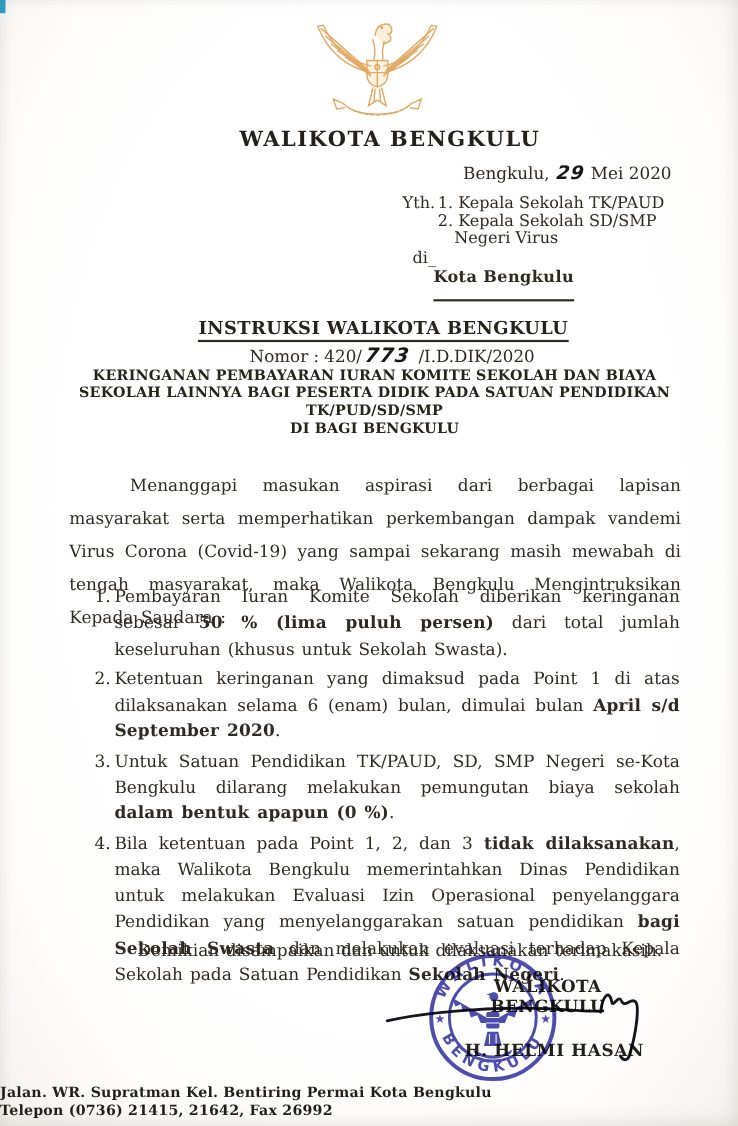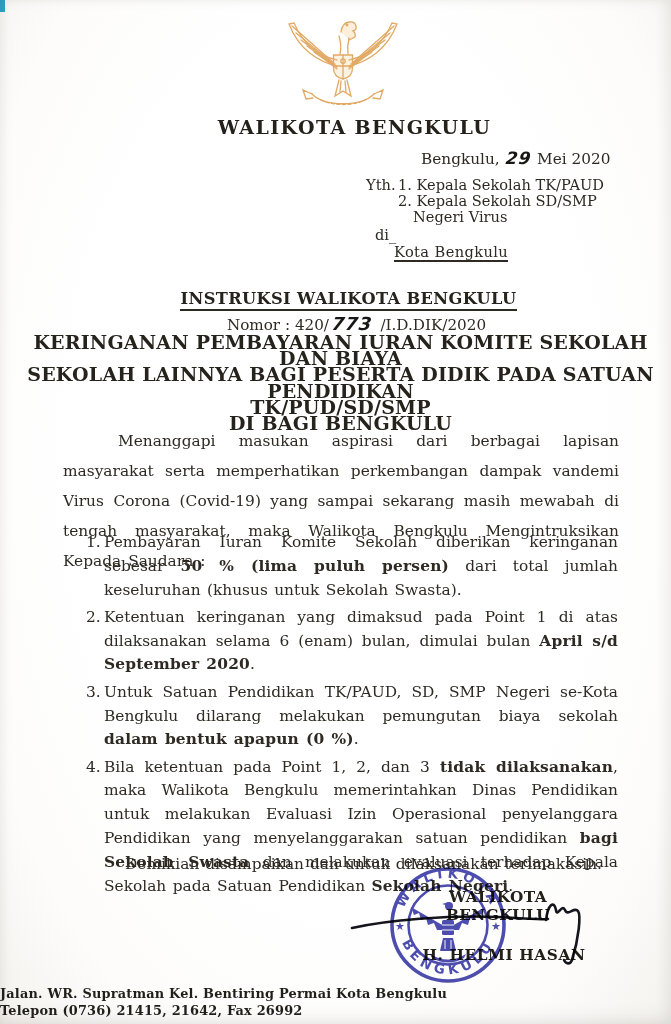--- a/index.html
+++ b/index.html
@@ -32,29 +32,29 @@
   }
   .hand.day{font-size:17px;margin:0 1px;}
   .hand.num{font-size:18px;margin:0 3px;}
   .addressee{position:absolute;top:177px;left:366px;font-size:14.6px;line-height:15.8px;}
   .addr-kepada{margin-left:32px;}
   .addr-row{display:flex;}
   .addr-yth{width:32px;}
   .addr-r2{margin-left:32px;}
   .addr-r2b{margin-left:47px;}
   .addr-di{margin-left:9px;margin-top:3px;}
-  .addr-city{margin-left:28px;margin-top:1px;font-weight:normal;border-bottom:2px solid #2e2922;display:inline-block;padding-bottom:0px;letter-spacing:.4px;}
+  .addr-city{margin-left:28px;margin-top:1px;font-weight:bold;border-bottom:2px solid #2e2922;display:inline-block;padding-bottom:12px;letter-spacing:.4px;}
   .subject{position:absolute;top:289px;left:10px;right:0;text-align:center;}
   .subj-heading{
     display:inline-block;font-size:16.2px;font-weight:bold;letter-spacing:.4px;
     border-bottom:2px solid #2e2922;padding-bottom:1px;transform:translateX(8px);color:#26221c;
   }
   .subj-nomor{margin-top:2px;font-size:15.2px;transform:translateX(16px);}
   .subj-tentang{margin-top:15px;font-size:14.6px;font-weight:bold;letter-spacing:.5px;}
-  .subj-about{font-size:19px;font-weight:bold;line-height:16.2px;letter-spacing:.2px;color:#26221c;}
+  .subj-about{font-size:13px;font-weight:bold;line-height:16.2px;letter-spacing:.2px;color:#26221c;}
   .opening{
     position:absolute;top:426px;left:63px;width:556px;
     font-size:15.4px;line-height:30px;text-align:justify;text-indent:55px;word-spacing:2px;
   }
   .instructions{position:absolute;top:531px;left:86px;width:532px;font-size:15.4px;line-height:23.8px;}
   .inst{display:flex;margin-bottom:3.5px;}
   .inst-num{flex:none;width:18px;}
   .inst-text{flex:1;text-align:justify;word-spacing:1.5px;}
   .inst-text b{letter-spacing:.2px;}
   .closing{position:absolute;top:855px;left:63px;width:556px;font-size:15.4px;text-indent:62px;word-spacing:1px;}

